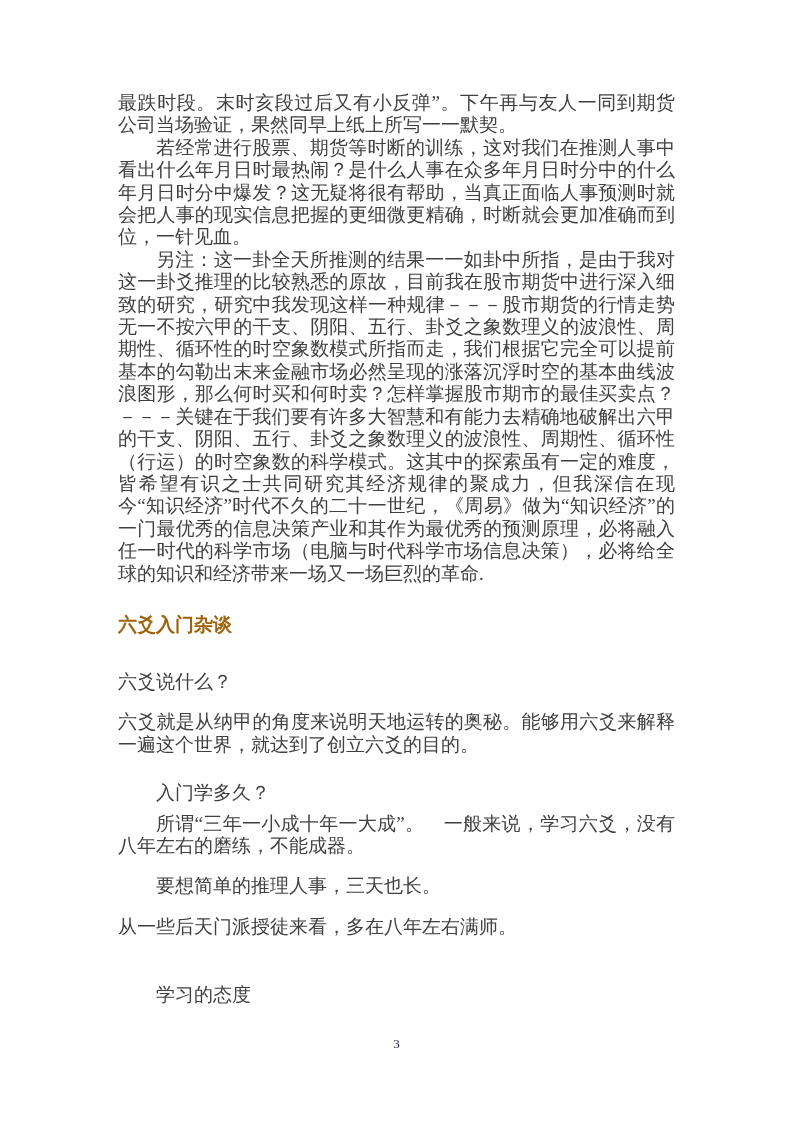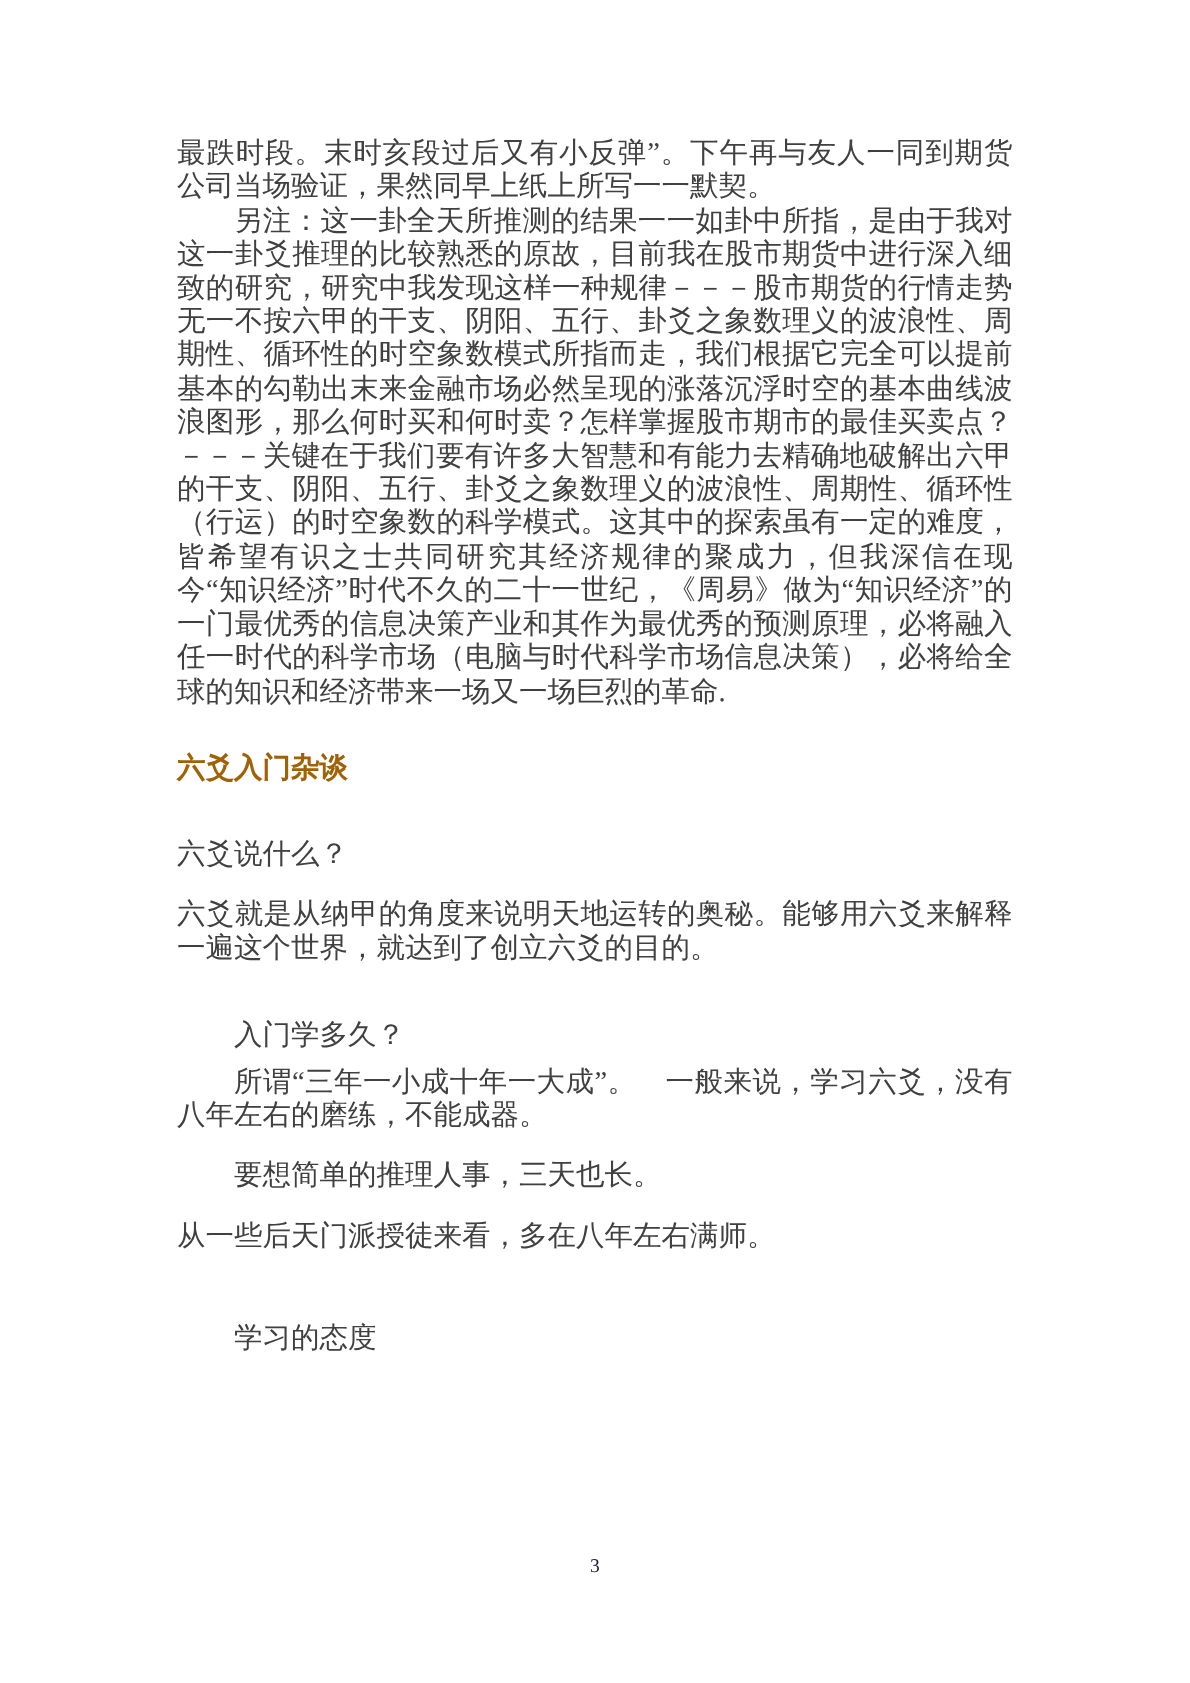--- a/index.html
+++ b/index.html
@@ -27,39 +27,40 @@
   .section-heading {
     font-size: 19px;
     font-weight: bold;
     line-height: 24px;
     margin-top: 28px;
     color: #a16207;
   }
   .gap-sm { margin-top: 18px; }
   .gap-md { margin-top: 8px; }
   .gap-q1 { margin-top: 34px; }
-  .gap-lg { margin-top: 36px; }
+  .gap-lg { margin-top: 26px; }
   .gap-xl { margin-top: 46px; }
   .page-number {
     position: absolute;
     left: 0;
     right: 0;
     top: 1036px;
     text-align: center;
     font-size: 13px;
     color: #1c1c3a;
   }
 </style>
 </head>
 <body>
 
 <div class="page">
 
   <p class="para">最跌时段。末时亥段过后又有小反弹”。下午再与友人一同到期货公司当场验证，果然同早上纸上所写一一默契。</p>
 
+  <p class="para indent">若经常进行股票、期货等时断的训练，这对我们在推测人事中看出什么年月日时最热闹？是什么人事在众多年月日时分中的什么年月日时分中爆发？这无疑将很有帮助，当真正面临人事预测时就会把人事的现实信息把握的更细微更精确，时断就会更加准确而到位，一针见血。</p>
 
   <p class="para indent">另注：这一卦全天所推测的结果一一如卦中所指，是由于我对这一卦爻推理的比较熟悉的原故，目前我在股市期货中进行深入细致的研究，研究中我发现这样一种规律－－－股市期货的行情走势无一不按六甲的干支、阴阳、五行、卦爻之象数理义的波浪性、周期性、循环性的时空象数模式所指而走，我们根据它完全可以提前基本的勾勒出末来金融市场必然呈现的涨落沉浮时空的基本曲线波浪图形，那么何时买和何时卖？怎样掌握股市期市的最佳买卖点？－－－关键在于我们要有许多大智慧和有能力去精确地破解出六甲的干支、阴阳、五行、卦爻之象数理义的波浪性、周期性、循环性（行运）的时空象数的科学模式。这其中的探索虽有一定的难度，皆希望有识之士共同研究其经济规律的聚成力，但我深信在现今“知识经济”时代不久的二十一世纪，《周易》做为“知识经济”的一门最优秀的信息决策产业和其作为最优秀的预测原理，必将融入任一时代的科学市场（电脑与时代科学市场信息决策），必将给全球的知识和经济带来一场又一场巨烈的革命.</p>
 
   <h1 class="section-heading">六爻入门杂谈</h1>
 
   <p class="para gap-q1">六爻说什么？</p>
 
   <p class="para gap-sm">六爻就是从纳甲的角度来说明天地运转的奥秘。能够用六爻来解释一遍这个世界，就达到了创立六爻的目的。</p>
 
   <p class="para indent gap-lg">入门学多久？</p>

